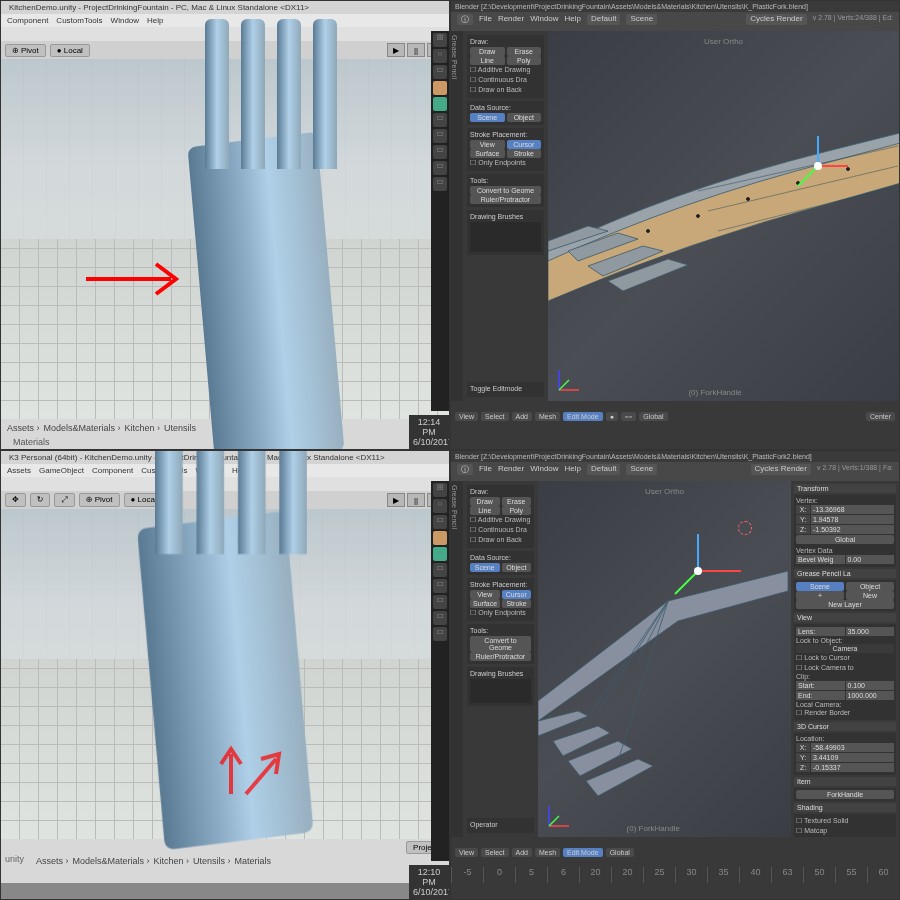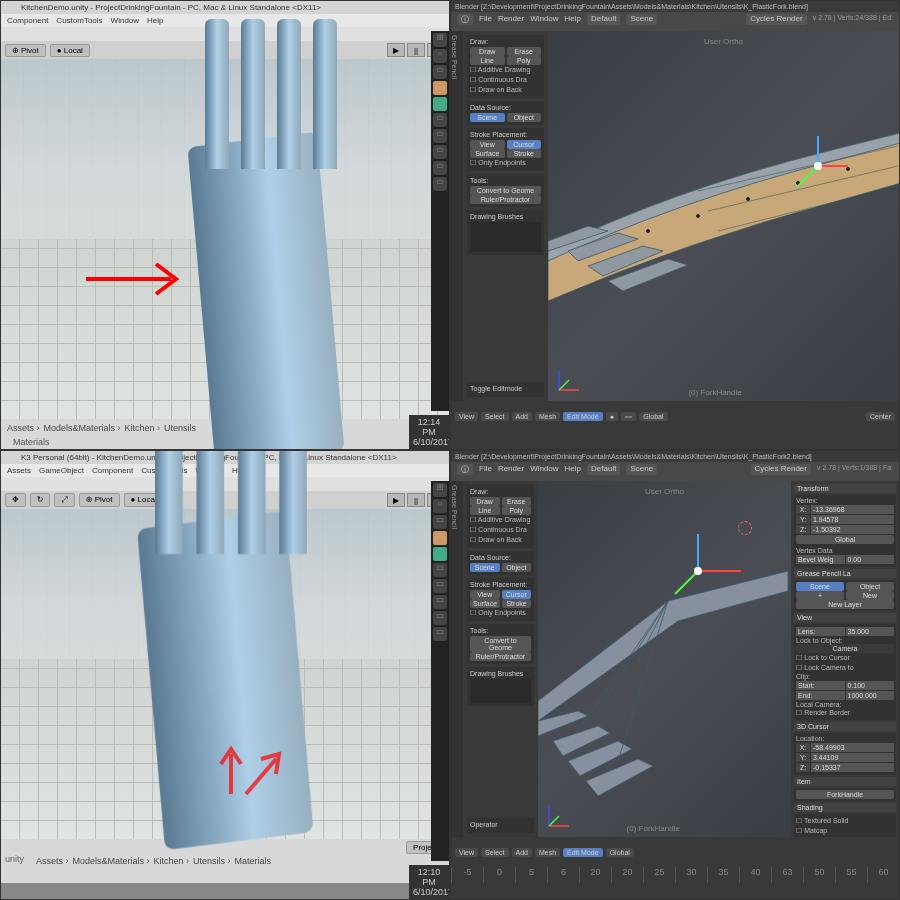--- a/index.html
+++ b/index.html
@@ -1,19 +1,19 @@
 <!DOCTYPE html>
 <html><head>
 <meta charset="utf-8">
 <style>
 *{margin:0;padding:0;box-sizing:border-box;font-family:Arial,sans-serif;font-size:9px;}
 body{width:900px;height:900px;background:#888;display:grid;grid-template-columns:1fr 1fr;grid-template-rows:1fr 1fr;}
 .quad{position:relative;overflow:hidden;border:1px solid #333;}
 .unity-header{background:#e0e0e0;height:40px;display:flex;flex-direction:column;}
-.unity-title{background:#d4d4d4;padding:2px 20px;font-size:8px;color:#333;}
+.unity-title{background:#d4d4d4;padding:2px 8px;font-size:8px;color:#333;}
 .unity-menu{display:flex;gap:8px;padding:2px 6px;background:#e8e8e8;}
 .unity-menu span{color:#333;font-size:8px;}
 .unity-toolbar{background:#d0d0d0;height:18px;display:flex;justify-content:space-between;padding:2px 4px;align-items:center;}
 .tb-btn{background:#c0c0c0;border:1px solid #999;padding:1px 6px;font-size:8px;border-radius:2px;}
 .play-controls{display:flex;gap:2px;}
 .play-btn{background:#b8b8b8;width:18px;height:14px;border:1px solid #888;display:flex;align-items:center;justify-content:center;font-size:8px;}
 .unity-viewport{background:linear-gradient(180deg,#b8c8d0 0%,#d8e0e4 30%,#e8ece0 100%);height:360px;position:relative;}
 .grid-floor{position:absolute;bottom:0;left:0;right:0;height:180px;background:repeating-linear-gradient(90deg,transparent,transparent 18px,#bbb 18px,#bbb 19px),repeating-linear-gradient(0deg,transparent,transparent 18px,#bbb 18px,#bbb 19px),linear-gradient(180deg,#d0d4d0,#e0e4e0);}
 .brick-wall{position:absolute;top:0;left:0;right:0;height:180px;background:repeating-linear-gradient(90deg,#c8c8c8,#c8c8c8 22px,#bbb 22px,#bbb 23px),repeating-linear-gradient(0deg,#d0d0d0,#d0d0d0 12px,#c0c0c0 12px,#c0c0c0 13px);opacity:0.3;}
 .fork-top{position:absolute;left:170px;top:20px;width:200px;height:380px;}

